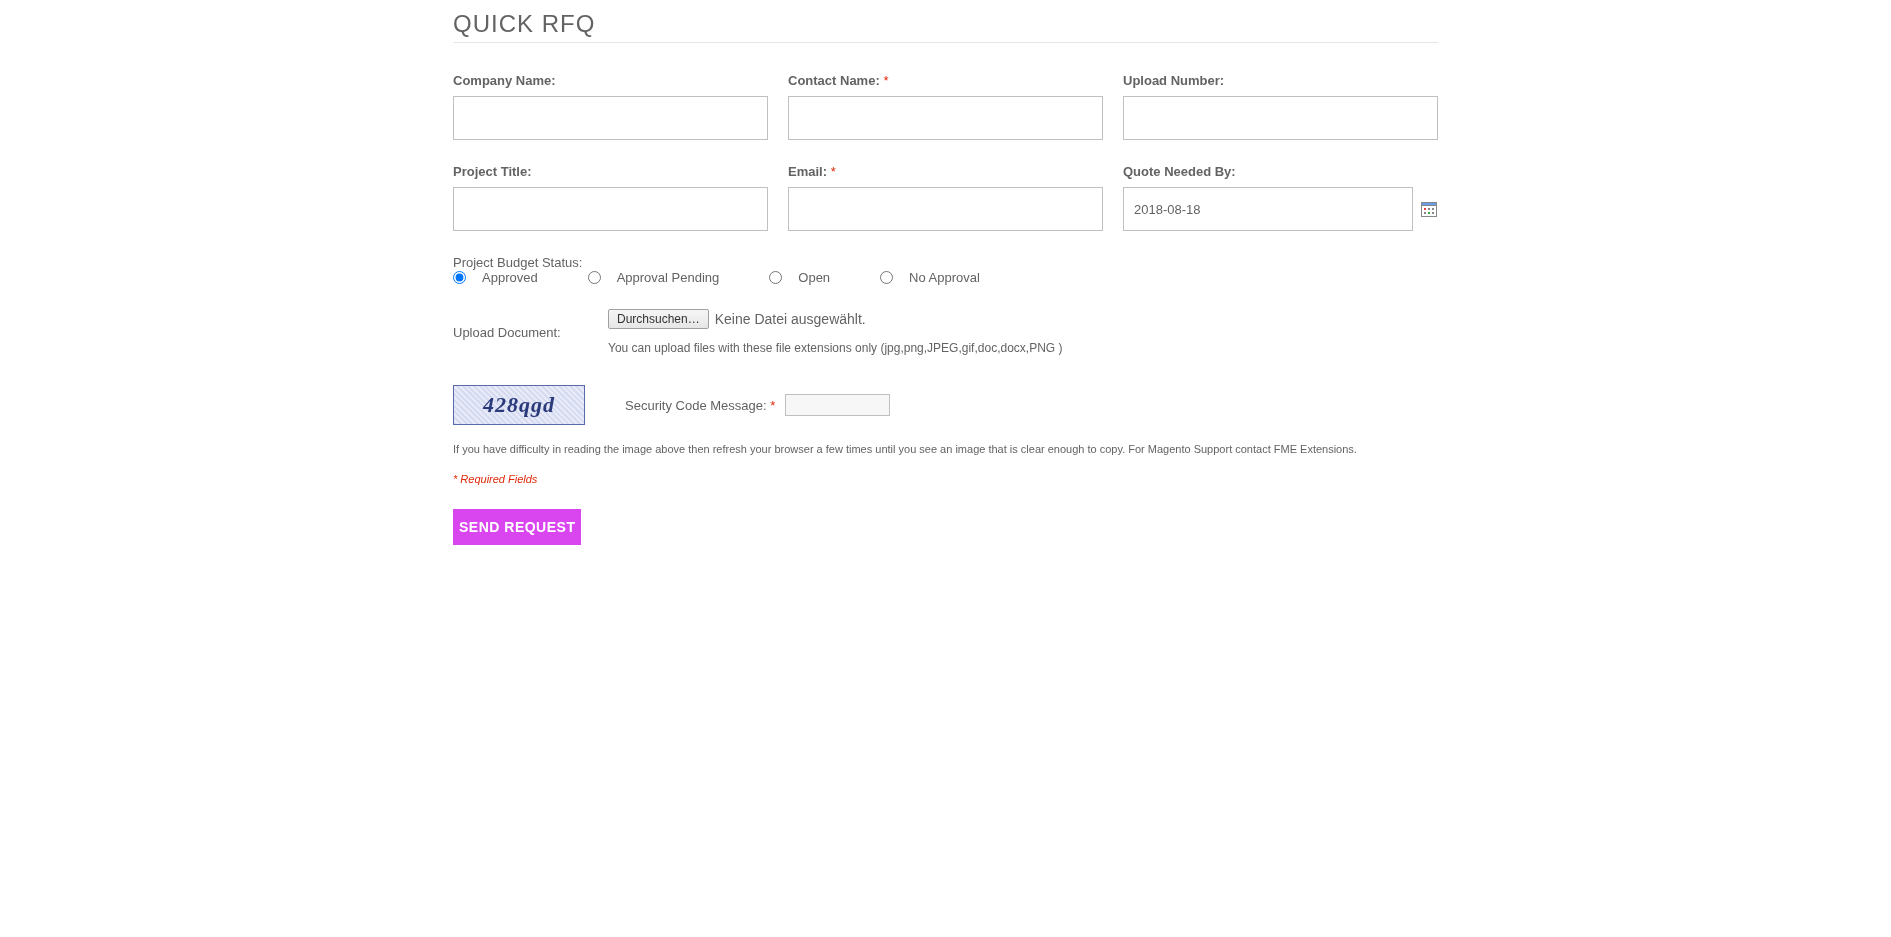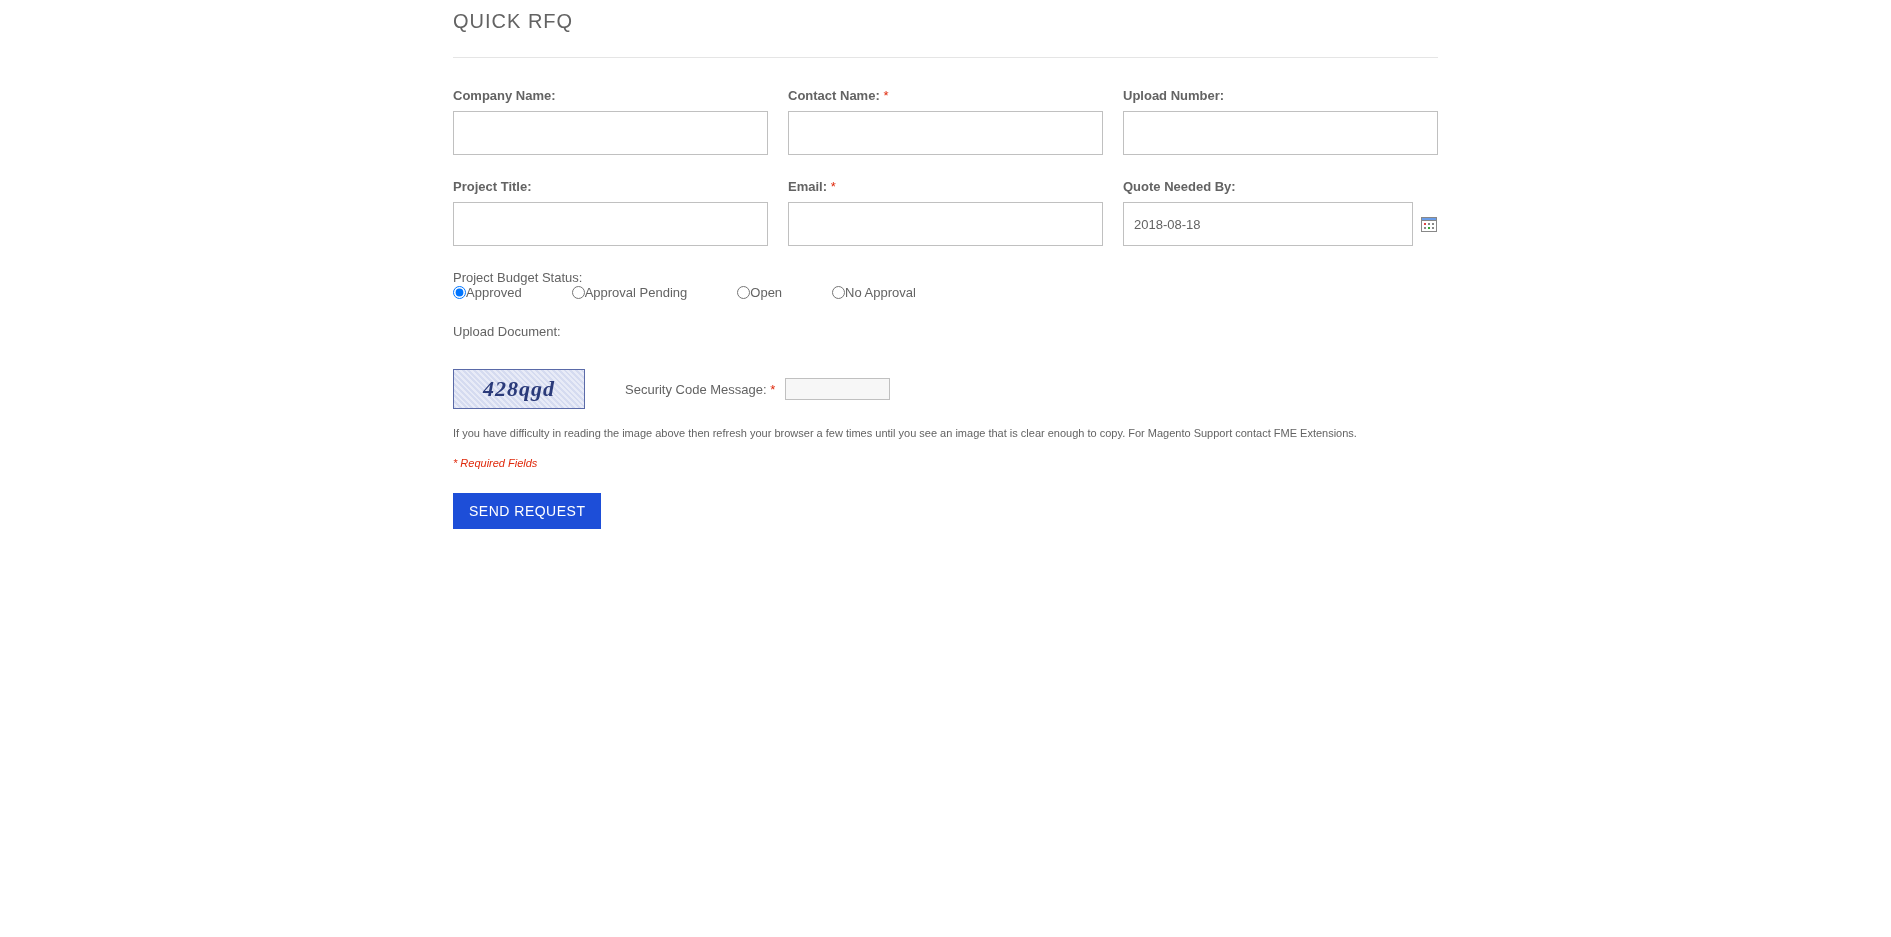--- a/index.html
+++ b/index.html
@@ -12,25 +12,25 @@
       background: #ffffff;
       color: #636363;
       padding: 0;
     }
     .container {
       max-width: 985px;
       margin: 0 auto;
       padding: 10px 0 40px 0;
     }
     .form-title {
-      font-size: 20px;
+      font-size: 24px;
       font-weight: 400;
       color: #636363;
       letter-spacing: 1px;
-      padding-bottom: 24px;
+      padding-bottom: 4px;
       border-bottom: 1px solid #e5e5e5;
       margin-bottom: 30px;
     }
     .form-grid {
       display: flex;
       flex-wrap: wrap;
       gap: 20px;
       margin-bottom: 24px;
     }
     .field-col {
@@ -105,21 +105,21 @@
       flex-shrink: 0;
     }
     .radio-group {
       display: flex;
       gap: 50px;
       align-items: center;
     }
     .radio-item {
       display: flex;
       align-items: center;
-      gap: 0;
+      gap: 16px;
       font-size: 13px;
       color: #636363;
     }
     .radio-item input[type="radio"] {
       cursor: pointer;
     }
     .upload-section {
       display: flex;
       align-items: center;
       margin-bottom: 30px;
@@ -200,27 +200,28 @@
       color: #636363;
       margin-bottom: 18px;
     }
     .required-note {
       font-size: 11px;
       color: #df280a;
       margin-bottom: 24px;
       font-style: italic;
     }
     .submit-button {
-      background: #1d4ed8;
+      background: #d946ef;
       color: #ffffff;
       border: none;
-      padding: 10px 16px;
+      padding: 10px 6px;
       font-size: 14px;
       cursor: pointer;
       letter-spacing: 0.5px;
+      font-weight: bold;
     }
   </style>
 </head>
 <body>
 
 <div class="container">
   <h1 class="form-title">QUICK RFQ</h1>
 
   
   <div class="form-grid">
@@ -295,20 +296,27 @@
       <label class="radio-item">
         <input type="radio" name="budget" style="">
         <span>No Approval</span>
       </label>
     </div>
   </div>
 
   
   <div class="upload-section">
     <span class="inline-label">Upload Document:</span>
+    <div class="upload-right">
+      <div class="file-row">
+        <button type="button" class="file-button">Durchsuchen…</button>
+        <span class="file-status">Keine Datei ausgewählt.</span>
+      </div>
+      <span class="upload-hint">You can upload files with these file extensions only (jpg,png,JPEG,gif,doc,docx,PNG )</span>
+    </div>
   </div>
 
   
   <div class="captcha-row">
     <div class="captcha-image">428qgd</div>
     <div class="security-group">
       <span class="security-label">
         <span>Security Code Message:</span>
         <span class="required-mark">*</span>
       </span>

